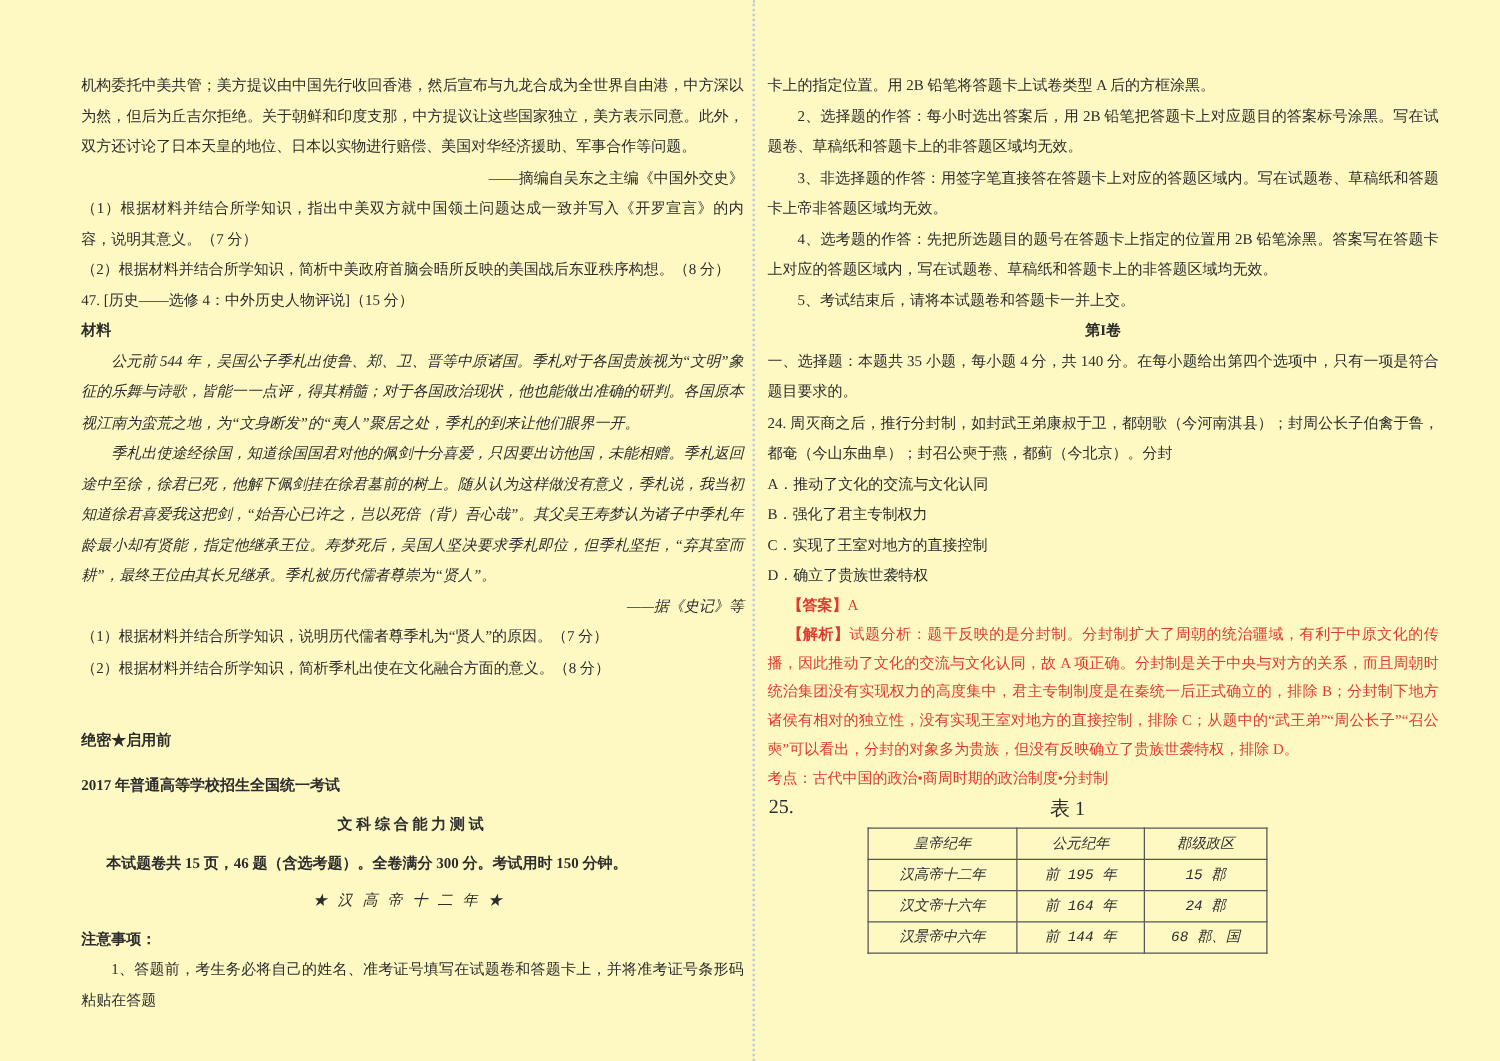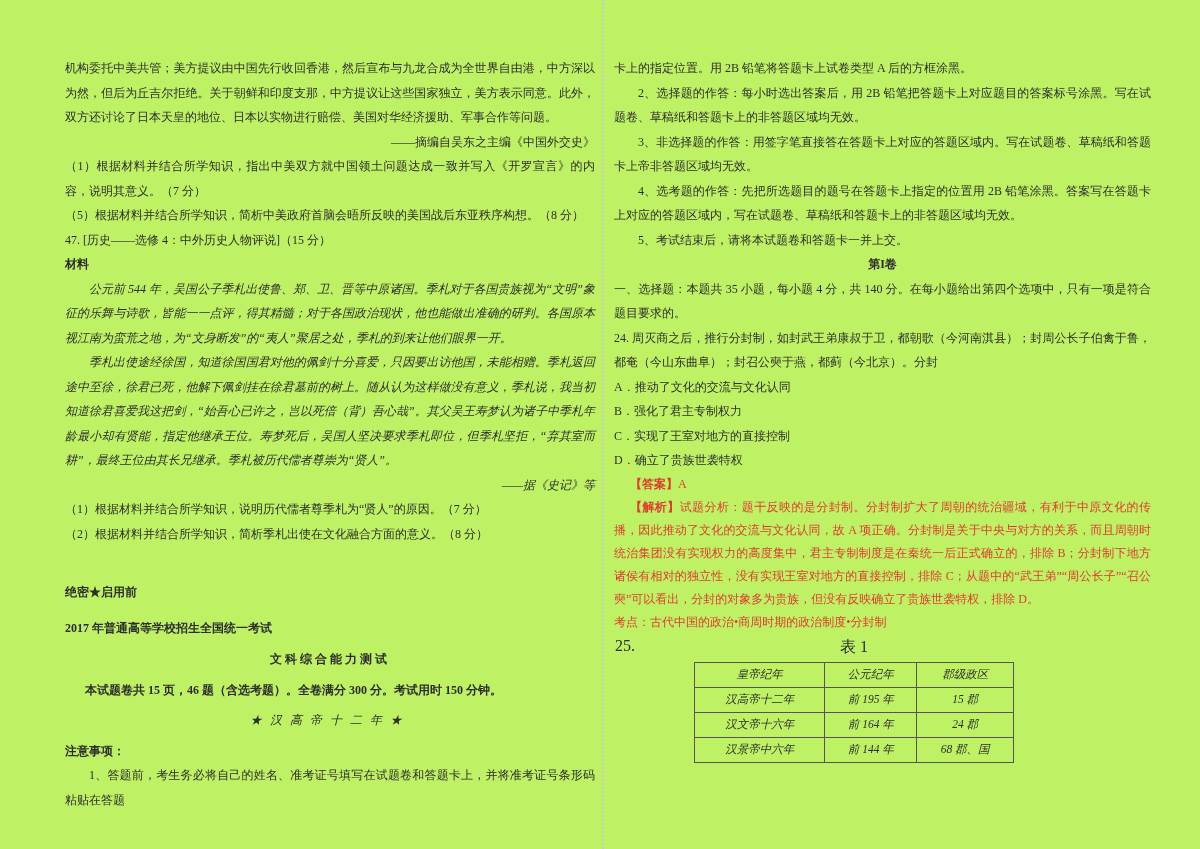--- a/index.html
+++ b/index.html
@@ -1,19 +1,19 @@
 <!DOCTYPE html>
 <html><head>
 <meta charset="utf-8">
 <style>
   html,body { margin:0; padding:0; background:#ffffff; }
   .page {
     position:relative;
     width:1200px; height:849px;
-    background:#bef264;
+    background:#fef9c3;
     font-family:"Liberation Serif","DejaVu Serif",serif;
     color:#2d2d2d;
     overflow:hidden;
   }
   .col-divider {
     position:absolute; left:602px; top:0; bottom:0; width:0;
     border-left:2px dotted #c5c9d3;
   }
   .col { position:absolute; top:56px; }
   .col-left  { left:65px;  width:530px; }
@@ -40,39 +40,40 @@
 
   .t-caption-row { position:relative; height:25px; margin-top:3px; font-size:16px; }
   .q25-num   { position:absolute; left:1px; top:0; }
   .t-caption { position:absolute; left:80px; top:0; width:320px; text-align:center; }
 
   table.han {
     margin-left:80px; width:320px;
     border-collapse:collapse;
     font-size:11.5px; font-style:italic;
     color:#2d2d2d;
+    font-family:Liberation Mono, monospace;
   }
   table.han th, table.han td {
     border:1px solid #555;
     font-weight:normal;
     text-align:center;
     height:24px; padding:0 4px;
   }
 </style>
 </head>
 <body>
 
 <div class="page">
   <div class="col-divider"></div>
 
   <div class="col col-left">
     <p class="just">机构委托中美共管；美方提议由中国先行收回香港，然后宣布与九龙合成为全世界自由港，中方深以为然，但后为丘吉尔拒绝。关于朝鲜和印度支那，中方提议让这些国家独立，美方表示同意。此外，双方还讨论了日本天皇的地位、日本以实物进行赔偿、美国对华经济援助、军事合作等问题。</p>
     <p class="r-align">——摘编自吴东之主编《中国外交史》</p>
     <p class="just">（1）根据材料并结合所学知识，指出中美双方就中国领土问题达成一致并写入《开罗宣言》的内容，说明其意义。（7 分）</p>
-    <p class="just">（5）根据材料并结合所学知识，简析中美政府首脑会晤所反映的美国战后东亚秩序构想。（8 分）</p>
+    <p class="just">（2）根据材料并结合所学知识，简析中美政府首脑会晤所反映的美国战后东亚秩序构想。（8 分）</p>
     <p>47. [历史——选修 4：中外历史人物评说]（15 分）</p>
     <p class="bold">材料</p>
     <p class="kai just indent">公元前 544 年，吴国公子季札出使鲁、郑、卫、晋等中原诸国。季札对于各国贵族视为“文明”象征的乐舞与诗歌，皆能一一点评，得其精髓；对于各国政治现状，他也能做出准确的研判。各国原本视江南为蛮荒之地，为“文身断发”的“夷人”聚居之处，季札的到来让他们眼界一开。</p>
     <p class="kai just indent">季札出使途经徐国，知道徐国国君对他的佩剑十分喜爱，只因要出访他国，未能相赠。季札返回途中至徐，徐君已死，他解下佩剑挂在徐君墓前的树上。随从认为这样做没有意义，季札说，我当初知道徐君喜爱我这把剑，“始吾心已许之，岂以死倍（背）吾心哉”。其父吴王寿梦认为诸子中季札年龄最小却有贤能，指定他继承王位。寿梦死后，吴国人坚决要求季札即位，但季札坚拒，“弃其室而耕”，最终王位由其长兄继承。季札被历代儒者尊崇为“贤人”。</p>
     <p class="kai r-align">——据《史记》等</p>
     <p class="just">（1）根据材料并结合所学知识，说明历代儒者尊季札为“贤人”的原因。（7 分）</p>
     <p class="just">（2）根据材料并结合所学知识，简析季札出使在文化融合方面的意义。（8 分）</p>
     <p class="sec-secrecy">绝密★启用前</p>
     <p class="sec-session">2017 年普通高等学校招生全国统一考试</p>
     <p class="exam-title">文科综合能力测试</p>

